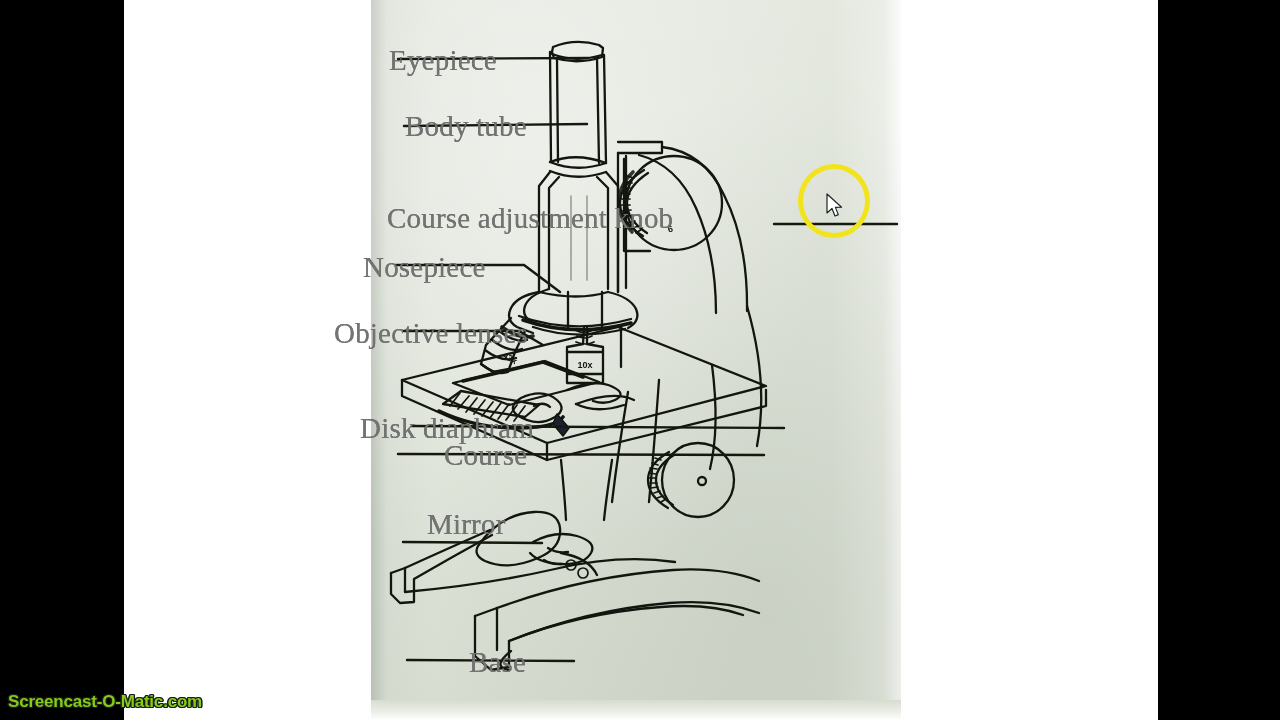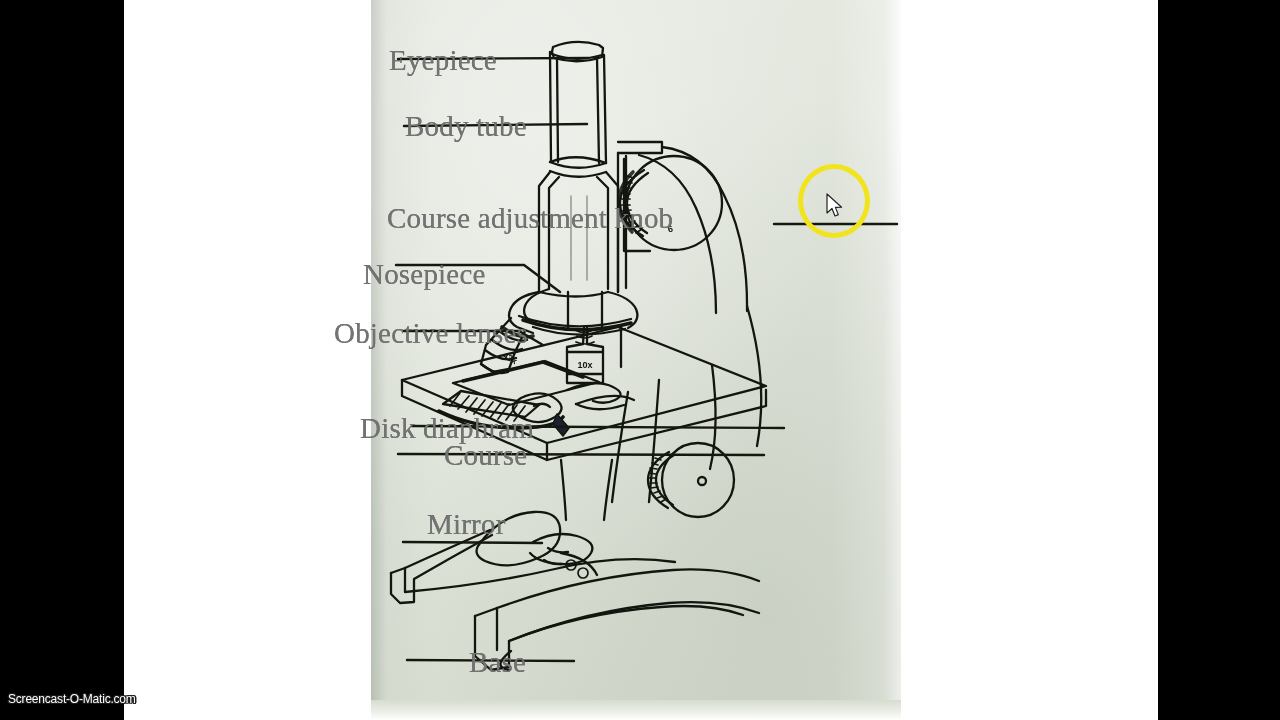--- a/index.html
+++ b/index.html
@@ -147,23 +147,23 @@
     width: 18px;
     height: 26px;
   }
 
   
   #watermark {
     position: absolute;
     left: 8px;
     top: 692px;
     font-family: "Liberation Sans", sans-serif;
-    font-size: 12px;
-    font-weight: normal;
-    color: #ffffff;
+    font-size: 17px;
+    font-weight: bold;
+    color: #84cc16;
     letter-spacing: -0.2px;
     text-shadow:
       -1.4px 0 0 #1c1c1c,  1.4px 0 0 #1c1c1c,
        0 -1.4px 0 #1c1c1c, 0 1.4px 0 #1c1c1c,
       -1px -1px 0 #1c1c1c, 1px -1px 0 #1c1c1c,
       -1px 1px 0 #1c1c1c,  1px 1px 0 #1c1c1c;
     white-space: nowrap;
   }
 </style>
 </head>
@@ -340,21 +340,21 @@
       <path class="leader" d="M280 331 L395 331 L419 345"></path>
       <path class="leader" d="M288 426 L660 428"></path>
       <path class="leader" d="M274 454 L640 455"></path>
       <path class="leader" d="M279 542 L418 543"></path>
       <path class="leader" d="M283 660 L450 661"></path>
     </svg>
 
     <div class="label" style="left:265px; top:46px;">Eyepiece</div>
     <div class="label" style="left:249px; top:112px;margin-left:32px;">Body tube</div>
     <div class="label" style="left:263px; top:204px;">Course adjustment knob</div>
-    <div class="label" style="left:239px; top:260px;">Nosepiece</div>
+    <div class="label" style="left:239px; top:253px;">Nosepiece</div>
     <div class="label" style="left:172px; top:319px;margin-left:38px;">Objective lenses</div>
     <div class="label" style="left:208px; top:414px;margin-left:28px;">Disk diaphram</div>
     <div class="label" style="left:320px; top:441px;">Course</div>
     <div class="label" style="left:303px; top:510px;">Mirror</div>
     <div class="label" style="left:325px; top:648px;margin-left:20px;">Base</div>
 
     <div id="click-highlight"></div>
 
     <svg id="mouse-cursor" viewBox="0 0 18 26">
       <path d="M1 1 L1 20 L6 15.5 L9 23 L12.3 21.6 L9.4 14.4 L15.6 14.2 Z" fill="#ffffff" stroke="#222222" stroke-width="1.2" stroke-linejoin="round"></path>

